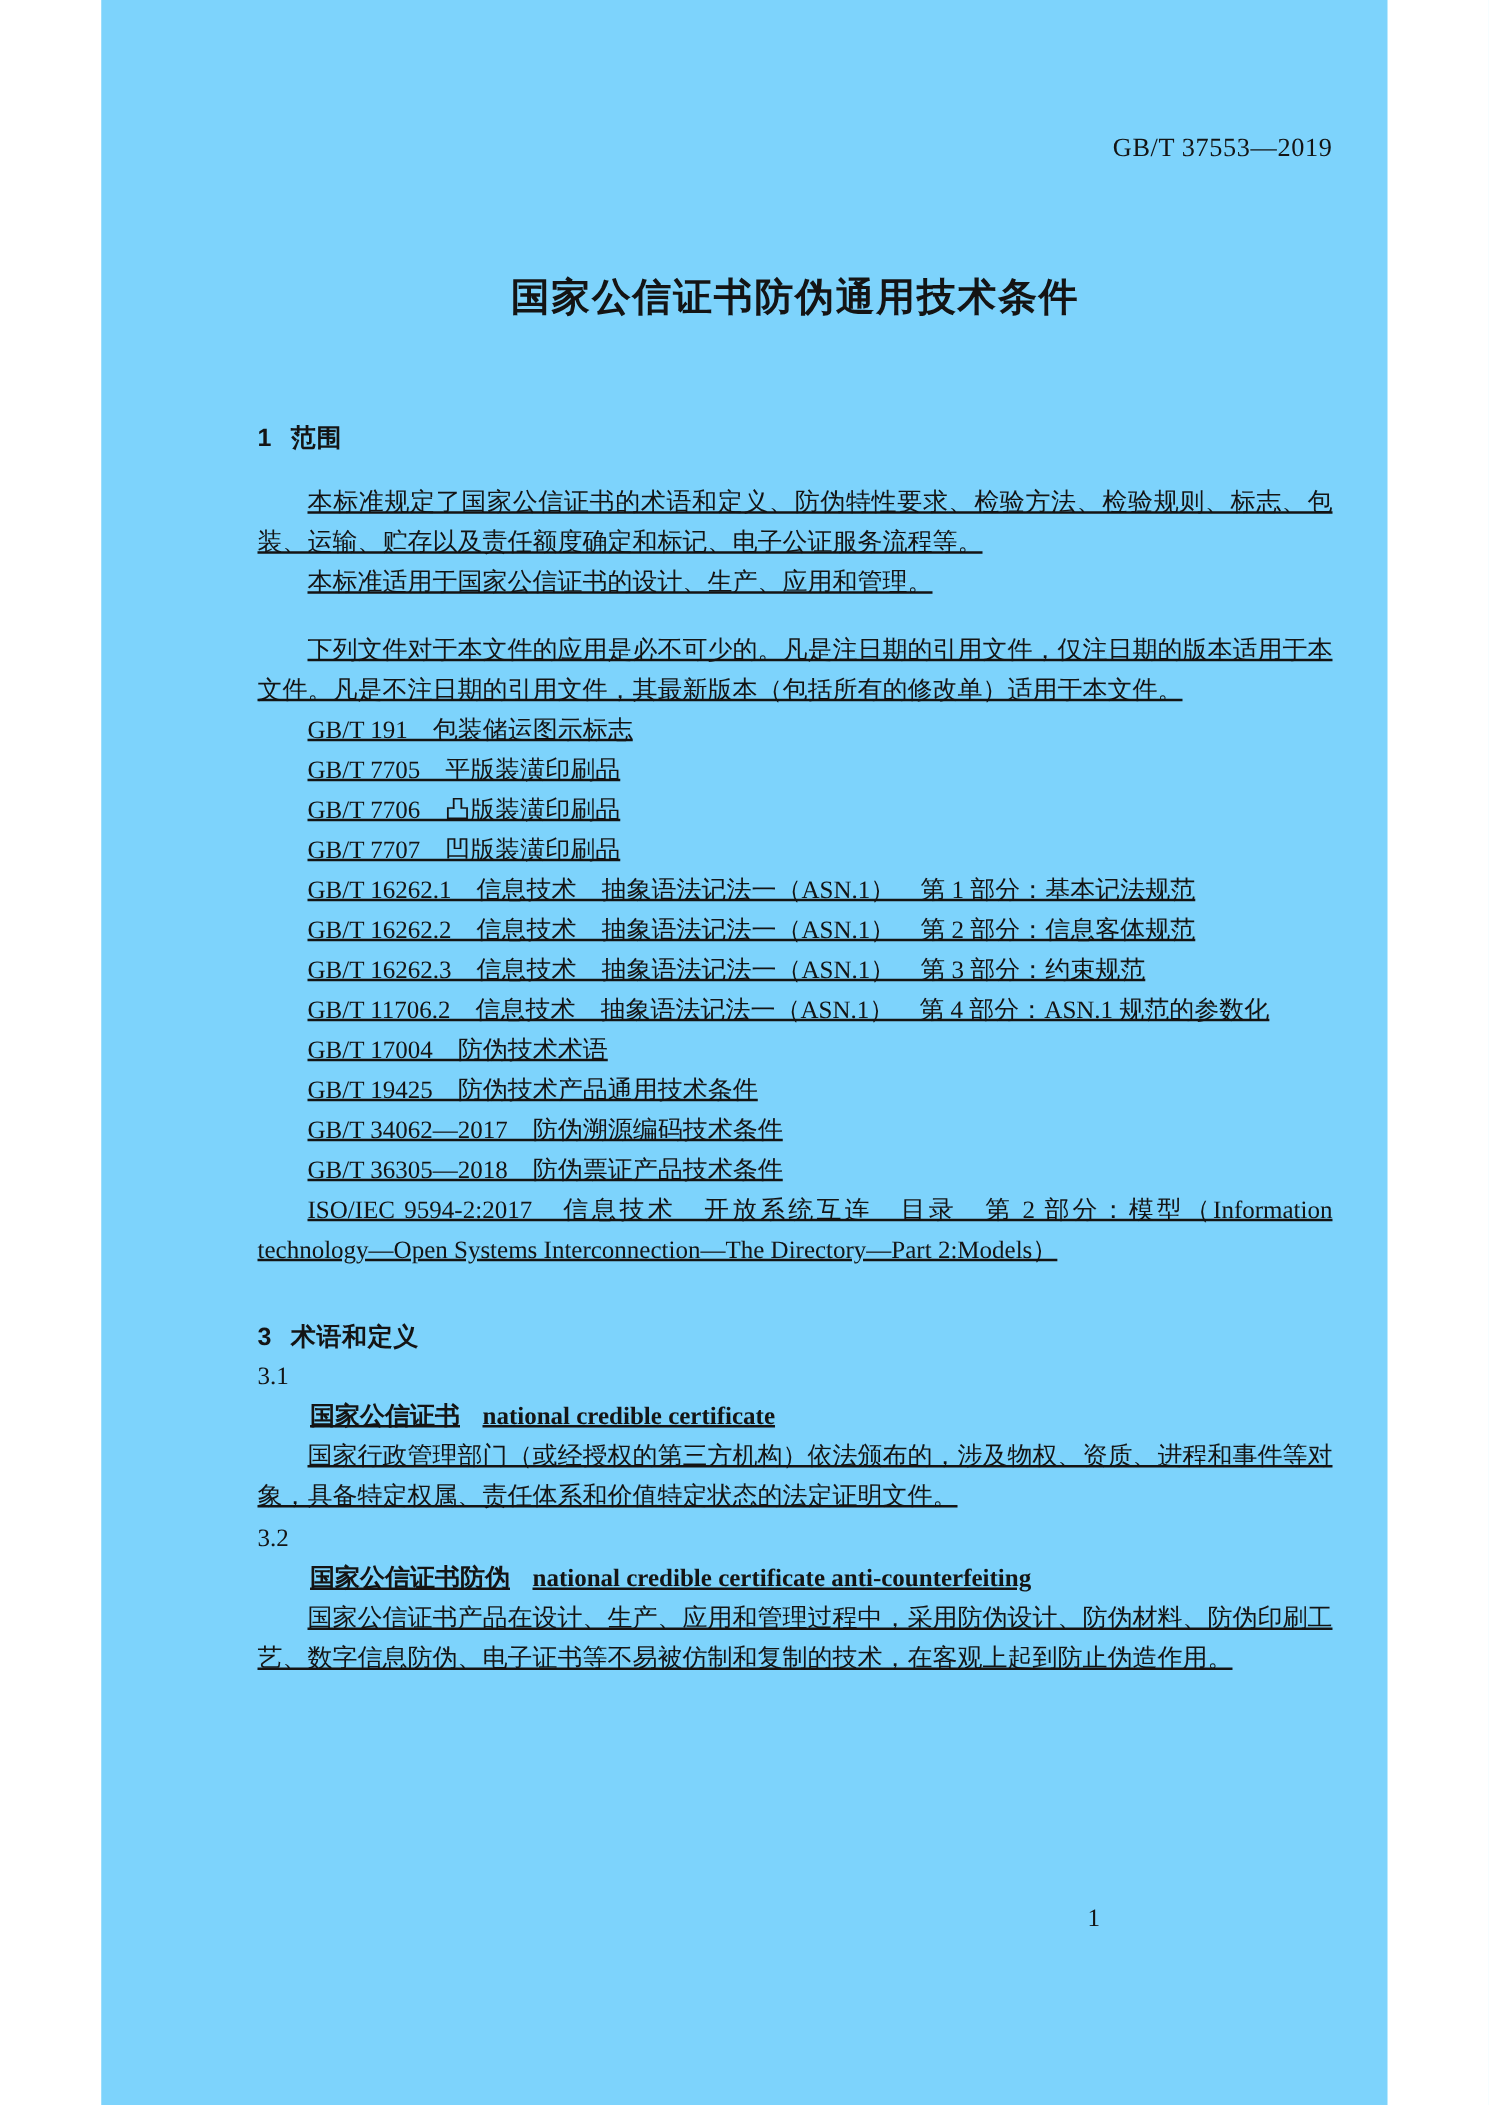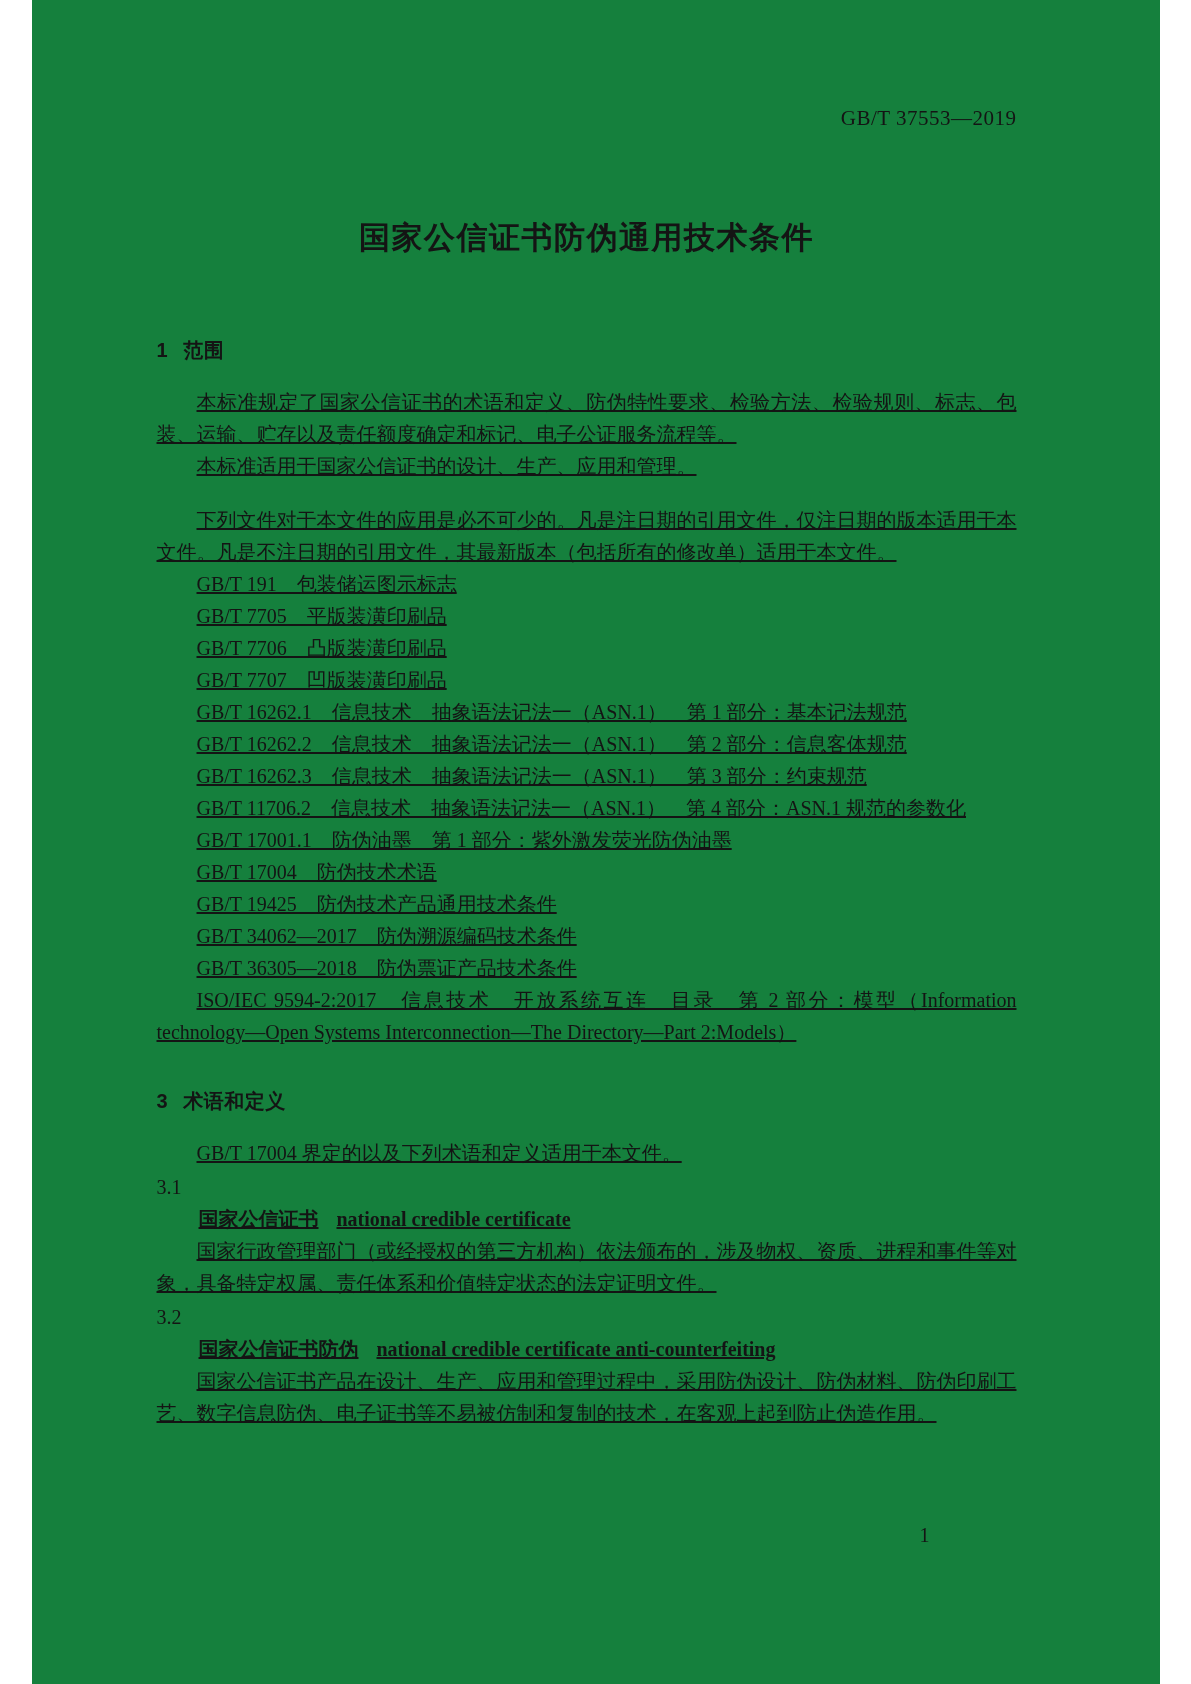--- a/index.html
+++ b/index.html
@@ -1,22 +1,22 @@
 <!DOCTYPE html>
 <html><head>
 <meta charset="utf-8">
 <style>
   * { box-sizing: border-box; margin: 0; padding: 0; }
   html, body { background: #ffffff; }
   .page {
     position: relative;
-    width: 1128px;
+    width: 1029px;
     height: 1684px;
     margin: 0 auto;
-    background: #15803d;
+    background: #7dd3fc;
     color: #141414;
     overflow: hidden;
   }
   .content {
     position: absolute;
     left: 125px;
     top: 0;
     width: 860px;
   }
   .doc-number {
@@ -92,31 +92,29 @@
 
     <p class="para indent first-para">下列文件对于本文件的应用是必不可少的。凡是注日期的引用文件，仅注日期的版本适用于本文件。凡是不注日期的引用文件，其最新版本（包括所有的修改单）适用于本文件。</p>
     <p class="para indent">GB/T 191　包装储运图示标志</p>
     <p class="para indent">GB/T 7705　平版装潢印刷品</p>
     <p class="para indent">GB/T 7706　凸版装潢印刷品</p>
     <p class="para indent">GB/T 7707　凹版装潢印刷品</p>
     <p class="para indent">GB/T 16262.1　信息技术　抽象语法记法一（ASN.1）　第 1 部分：基本记法规范</p>
     <p class="para indent">GB/T 16262.2　信息技术　抽象语法记法一（ASN.1）　第 2 部分：信息客体规范</p>
     <p class="para indent">GB/T 16262.3　信息技术　抽象语法记法一（ASN.1）　第 3 部分：约束规范</p>
     <p class="para indent">GB/T 11706.2　信息技术　抽象语法记法一（ASN.1）　第 4 部分：ASN.1 规范的参数化</p>
-    <p class="para indent">GB/T 17001.1　防伪油墨　第 1 部分：紫外激发荧光防伪油墨</p>
     <p class="para indent">GB/T 17004　防伪技术术语</p>
     <p class="para indent">GB/T 19425　防伪技术产品通用技术条件</p>
     <p class="para indent">GB/T 34062—2017　防伪溯源编码技术条件</p>
     <p class="para indent">GB/T 36305—2018　防伪票证产品技术条件</p>
     <p class="para indent">ISO/IEC 9594-2:2017　信息技术　开放系统互连　目录　第 2 部分：模型（Information technology—Open Systems Interconnection—The Directory—Part 2:Models）</p>
 
     <div class="section-heading gap-top">
       <span class="sec-num">3</span><span>术语和定义</span>
     </div>
-    <p class="para indent first-para">GB/T 17004 界定的以及下列术语和定义适用于本文件。</p>
 
     <p class="term-number">3.1</p>
     <p class="para term-line">
       <span class="term-zh">国家公信证书</span><span class="term-en">national credible certificate</span>
     </p>
     <p class="para indent">国家行政管理部门（或经授权的第三方机构）依法颁布的，涉及物权、资质、进程和事件等对象，具备特定权属、责任体系和价值特定状态的法定证明文件。</p>
 
     <p class="term-number">3.2</p>
     <p class="para term-line">
       <span class="term-zh">国家公信证书防伪</span><span class="term-en">national credible certificate anti-counterfeiting</span>

